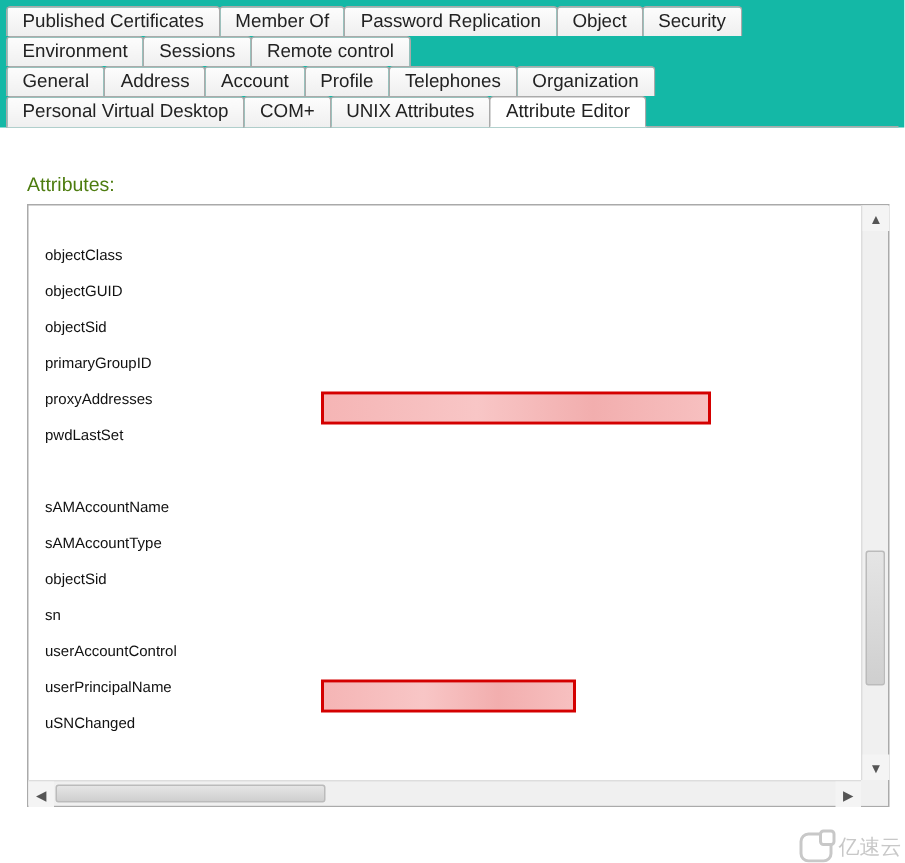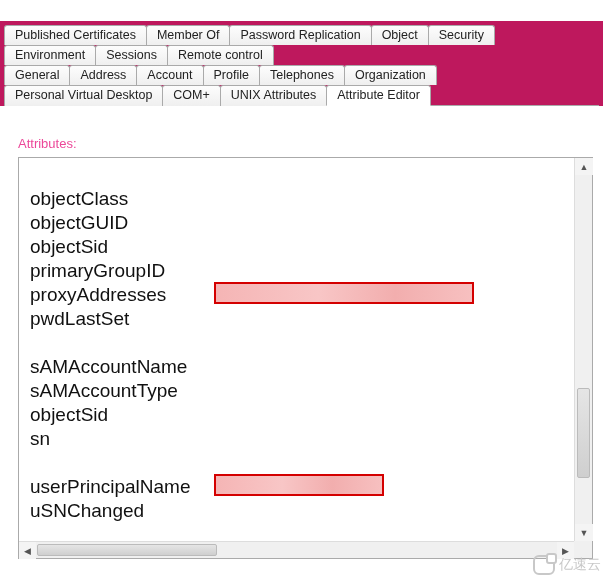--- a/index.html
+++ b/index.html
@@ -8,22 +8,21 @@
       font-size: 12px;
       background: #ffffff;
       width: 603px;
       height: 575px;
       overflow: hidden;
       color: #000;
       position: relative;
     }
     .tab-strip {
       padding: 4px 4px 0 4px;
-      background: #be185d;
-      margin-top: 21px;
+      background: #14b8a6;
     }
     .tab-row {
       display: flex;
       white-space: nowrap;
     }
     .tab {
       border: 1px solid #aaa;
       border-bottom: none;
       padding: 2px 10px 3px 10px;
       margin-right: -1px;
@@ -40,21 +39,21 @@
       position: relative;
       z-index: 2;
     }
     .tab-bottom-line {
       border-bottom: 1px solid #aaa;
       margin-top: -1px;
     }
     .label-attr {
       padding: 30px 0 4px 18px;
       font-size: 13px;
-      color:#ec4899;
+      color:#4d7c0f;
     }
     .list-area {
       margin: 2px 10px 0 18px;
       border: 1px solid #aaa;
       height: 402px;
       position: relative;
       background:#fff;
     }
     .header-row {
       display:flex;
@@ -77,23 +76,23 @@
       left:5px;
       right:18px;
       bottom:18px;
       overflow:hidden;
     }
     .rows {
       padding-top:4px;
     }
     .row {
       display:flex;
-      align-items:flex-end;
+      align-items:flex-start;
       height:24px;
-      font-size:19px;
+      font-size:10px;
       color:#111;
     }
     .cell-attr {
       width:190px;
       padding-left:6px;
       white-space:nowrap;
     }
     .cell-val {
       flex:1;
       position:relative;
@@ -236,20 +235,21 @@
         </div>
         <div class="row">
           <div class="cell-attr">objectSid</div>
           <div class="cell-val"></div>
         </div>
         <div class="row">
           <div class="cell-attr">sn</div>
           <div class="cell-val"></div>
         </div>
         <div class="row">
+          <div class="cell-attr">userAccountControl</div>
           <div class="cell-val"></div>
         </div>
         <div class="row">
           <div class="cell-attr">userPrincipalName</div>
           <div class="cell-val"><span class="redact" style="width: 170px;"></span></div>
         </div>
         <div class="row">
           <div class="cell-attr">uSNChanged</div>
           <div class="cell-val"></div>
         </div>

